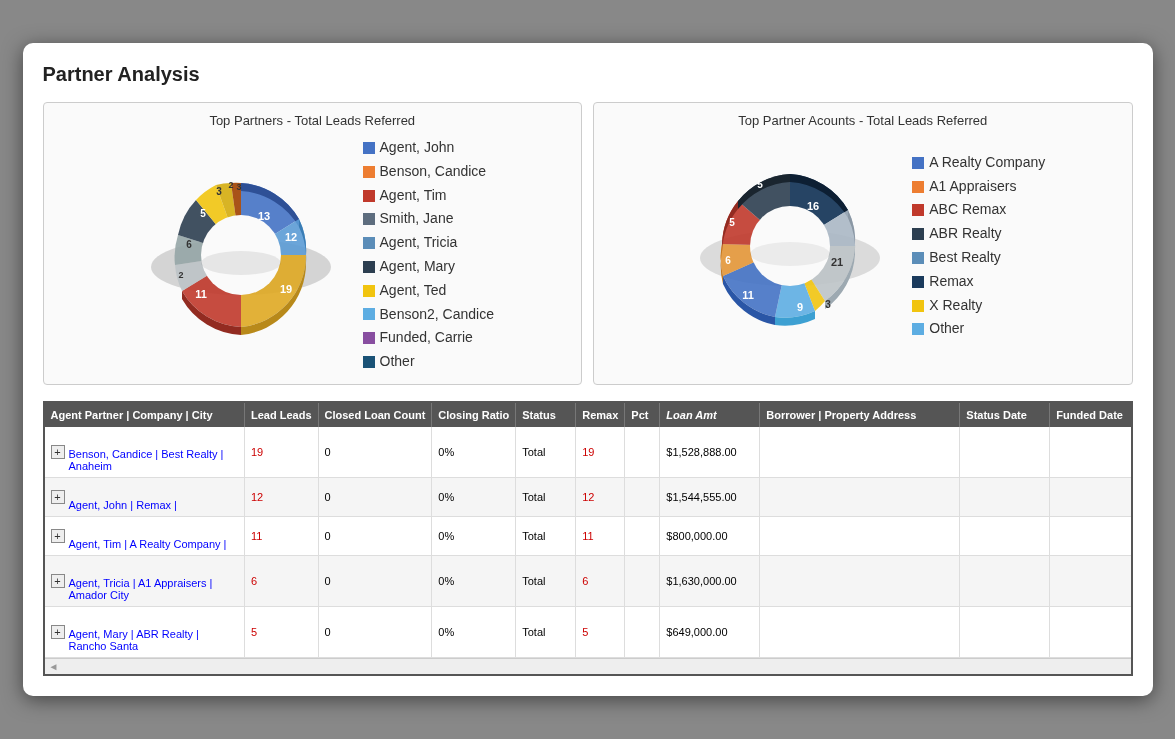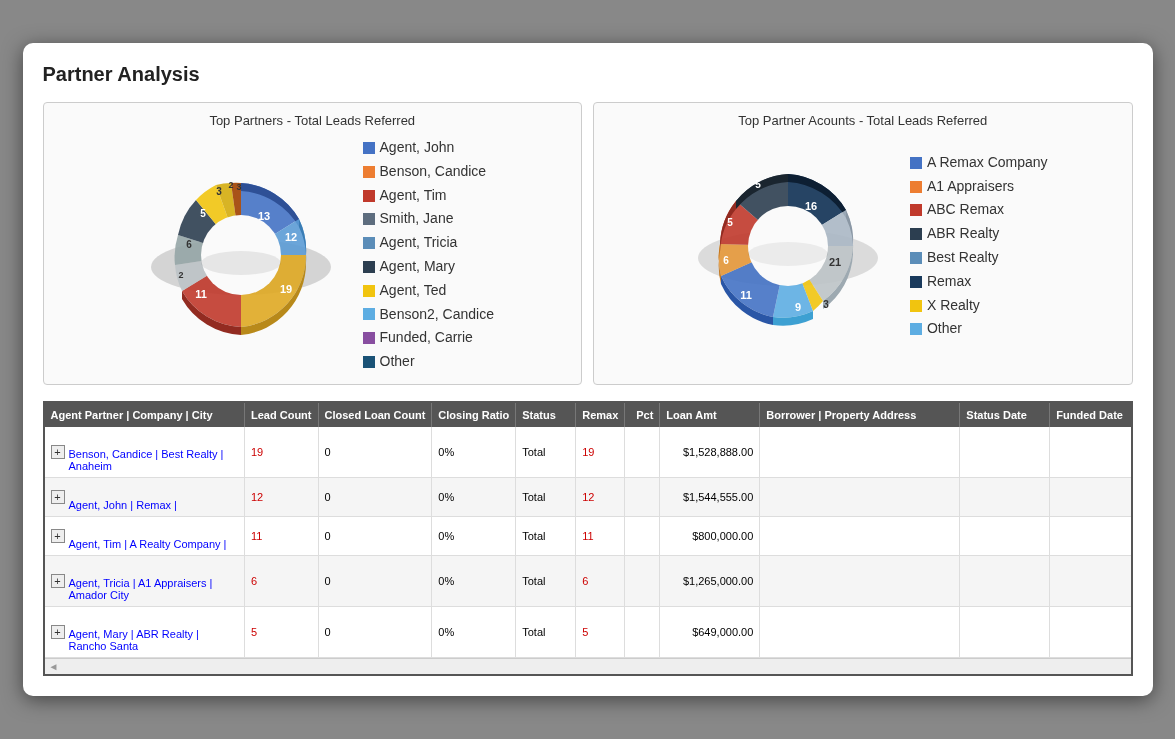--- a/index.html
+++ b/index.html
@@ -123,21 +123,21 @@
       margin-right: 4px;
       color: #333;
       flex-shrink: 0;
     }
     .cell-link {
       color: #00f;
       text-decoration: none;
       margin-top: 16px;
     }
     .cell-red { color: #cc0000; }
-    .cell-right { text-align: right; }
+    .cell-right { text-align: left; }
     .partner-cell { display: flex; align-items: center; }
     .scrollbar-hint {
       font-size: 10px;
       color: #999;
       padding: 2px 4px;
       background: #eee;
       border-top: 1px solid #ccc;
     }
   </style>
 </head>
@@ -292,21 +292,21 @@
             <text x="120" y="175" font-size="11" fill="white" font-weight="bold" text-anchor="middle">9</text>
             <text x="68" y="163" font-size="11" fill="white" font-weight="bold" text-anchor="middle">11</text>
             <text x="48" y="128" font-size="10" fill="white" font-weight="bold" text-anchor="middle">6</text>
             <text x="52" y="90" font-size="10" fill="white" font-weight="bold" text-anchor="middle">5</text>
             <text x="80" y="52" font-size="10" fill="white" font-weight="bold" text-anchor="middle">5</text>
           </svg>
         </div>
         <div class="legend">
           <div class="legend-item">
             <div class="legend-swatch" style="background:#4472C4;"></div>
-            <span>A Remax Company</span>
+            <span>A Realty Company</span>
           </div>
           <div class="legend-item">
             <div class="legend-swatch" style="background:#ED7D31;"></div>
             <span>A1 Appraisers</span>
           </div>
           <div class="legend-item">
             <div class="legend-swatch" style="background:#C0392B;"></div>
             <span>ABC Remax</span>
           </div>
           <div class="legend-item">
@@ -332,27 +332,27 @@
         </div>
       </div>
     </div>
   </div>
 
   <div class="table-wrapper">
     <table>
       <thead>
         <tr>
           <th style="min-width:200px;">Agent Partner | Company | City</th>
-          <th style="min-width:55px;">Lead Count</th>
+          <th style="min-width:55px;">Lead Leads</th>
           <th style="min-width:60px;">Closed Loan Count</th>
           <th style="min-width:60px;">Closing Ratio</th>
           <th style="min-width:60px;">Status</th>
           <th style="min-width:45px;">Remax</th>
-          <th style="min-width:35px;text-align:right;">Pct</th>
-          <th style="min-width:100px;">Loan Amt</th>
+          <th style="min-width:35px;">Pct</th>
+          <th style="min-width:100px;font-style:italic;">Loan Amt</th>
           <th style="min-width:200px;">Borrower | Property Address</th>
           <th style="min-width:90px;">Status Date</th>
           <th style="min-width:90px;">Funded Date</th>
         </tr>
       </thead>
       <tbody id="table-body">
       <tr>
             <td>
               <div class="partner-cell">
                 <span class="expand-btn">+</span>
@@ -412,21 +412,21 @@
                 <span class="expand-btn">+</span>
                 <a class="cell-link">Agent, Tricia | A1 Appraisers | Amador City</a>
               </div>
             </td>
             <td class="cell-red">6</td>
             <td>0</td>
             <td>0%</td>
             <td>Total</td>
             <td class="cell-red">6</td>
             <td></td>
-            <td class="cell-right">$1,265,000.00</td>
+            <td class="cell-right">$1,630,000.00</td>
             <td></td>
             <td></td>
             <td></td>
           </tr>
           <tr>
             <td>
               <div class="partner-cell">
                 <span class="expand-btn">+</span>
                 <a class="cell-link">Agent, Mary | ABR Realty | Rancho Santa</a>
               </div>

